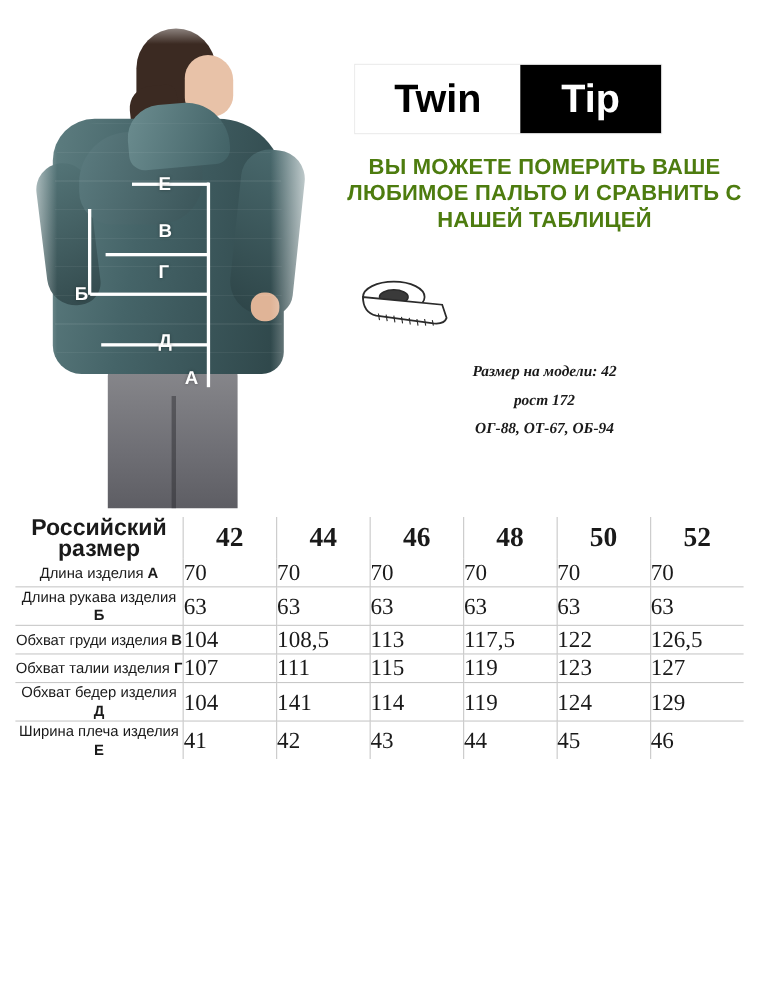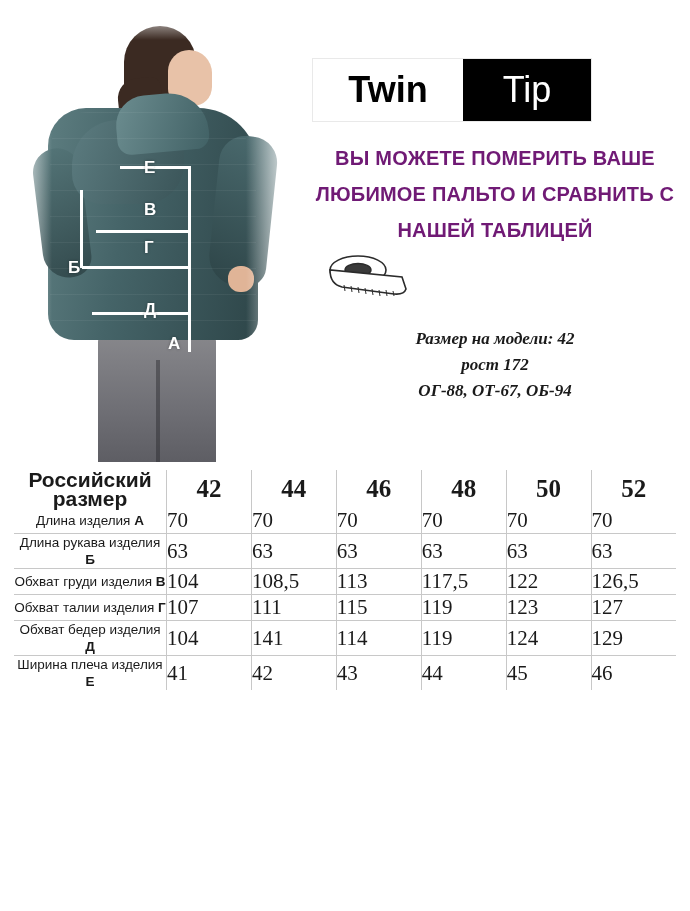--- a/index.html
+++ b/index.html
@@ -192,21 +192,21 @@
   
   .right {
     position: absolute;
     left: 300px;
     top: 0;
     width: 390px;
     height: 462px;
   }
   .logo {
     position: absolute;
-    left: 12px;
+    left: 22px;
     top: 58px;
     width: 278px;
     height: 62px;
     background: #ffffff;
     border: 1px solid #e9e9e9;
     display: flex;
     align-items: stretch;
   }
   .logo-twin {
     flex: 0 0 150px;
@@ -220,51 +220,51 @@
     letter-spacing: 0px;
   }
   .logo-tip {
     flex: 1;
     display: flex;
     align-items: center;
     justify-content: center;
     background: #000000;
     color: #ffffff;
     font-size: 36px;
-    font-weight: normal;
+    font-weight: bold;
   }
   .headline {
     position: absolute;
     left: 0;
     top: 140px;
     width: 390px;
     text-align: center;
     font-size: 20px;
     font-weight: bold;
-    line-height: 36px;
-    color: #701a75;
+    line-height: 24px;
+    color: #4d7c0f;
     letter-spacing: 0.2px;
   }
   .tape {
     position: absolute;
     left: 14px;
     top: 252px;
     width: 104px;
     height: 48px;
   }
   .model-info {
     position: absolute;
     left: 0;
     top: 326px;
     width: 390px;
     text-align: center;
     font-family: "Liberation Serif", serif;
     font-style: italic;
     font-weight: bold;
-    font-size: 17px;
+    font-size: 14px;
     line-height: 26px;
     color: #1a1a1a;
   }
 
   
   .table-wrap {
     position: absolute;
     left: 14px;
     top: 470px;
     width: 662px;

